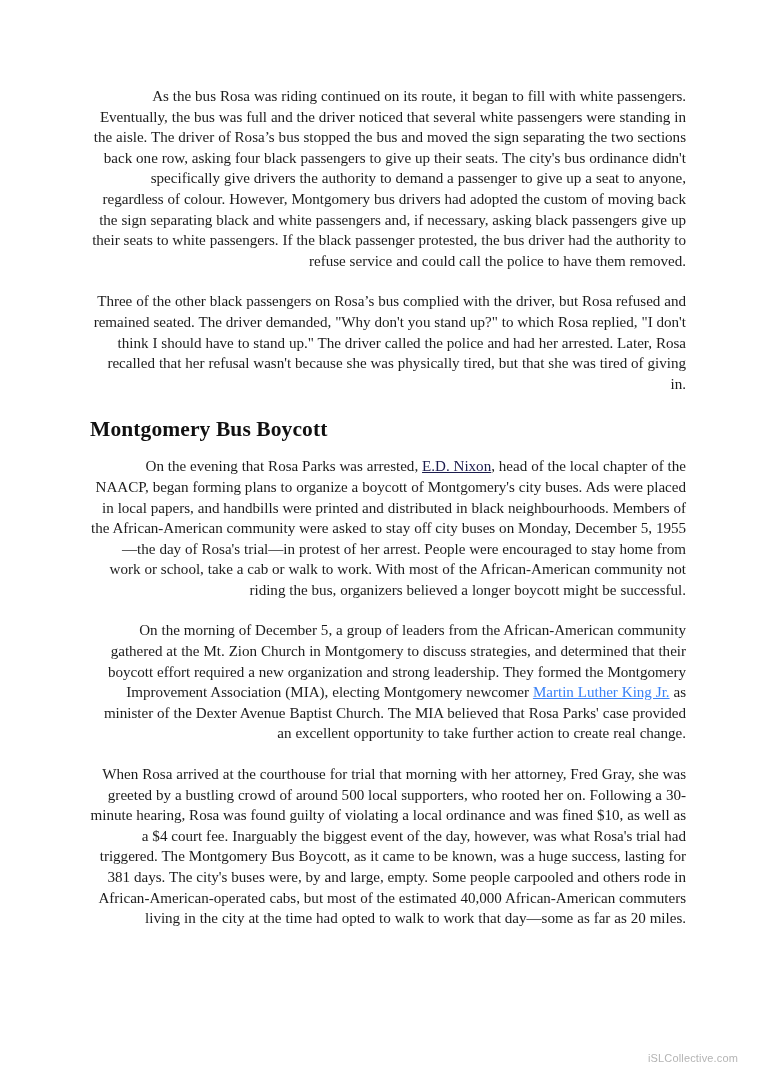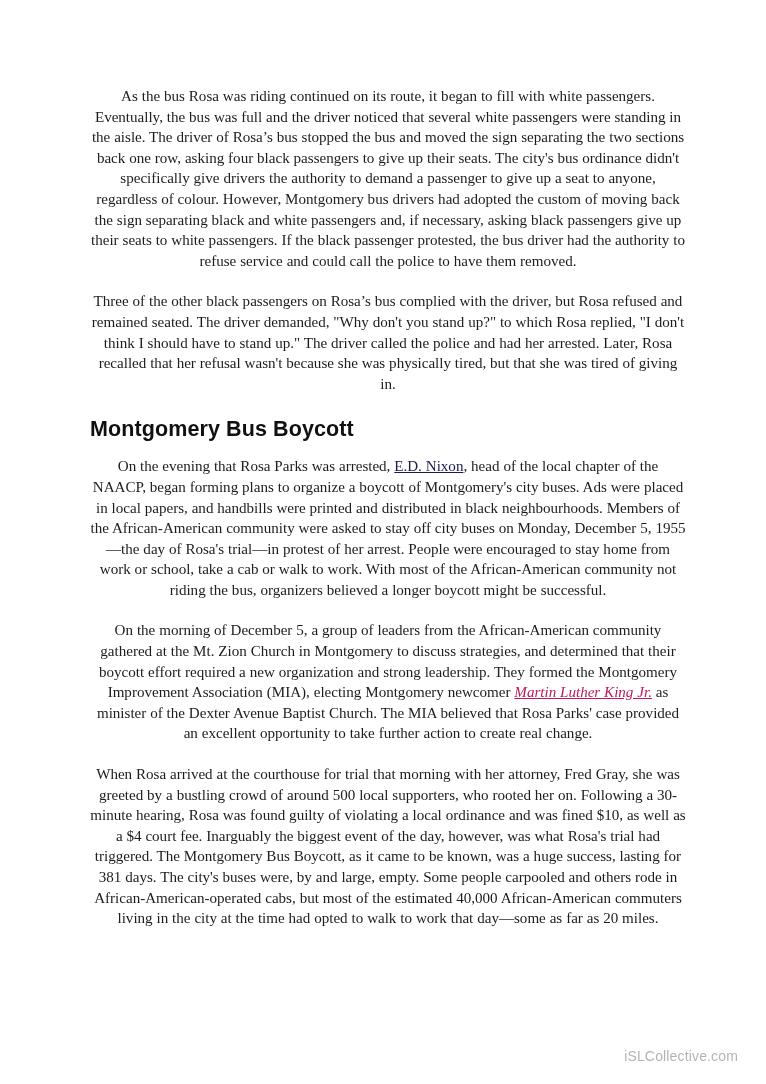--- a/index.html
+++ b/index.html
@@ -28,54 +28,53 @@
     position: absolute;
     left: 90px;
     top: 86px;
     width: 596px;
   }
   p.para {
     margin: 0 0 20px 0;
     font-size: 15.1px;
     line-height: 20.6px;
     color: #1c1c1c;
-    text-align: center;
+    text-align: right;
     font-family: "Liberation Serif", "DejaVu Serif", serif;
     letter-spacing: -0.02px;
     word-spacing: 0.15px;
   }
   p.para:last-of-type {
     margin-bottom: 12px;
   }
   h2.section-heading {
     margin: 22px 0 14px 0;
     font-size: 21.5px;
     line-height: 26px;
     font-weight: bold;
     color: #101010;
-    font-family: Liberation Sans, sans-serif;
+    font-family: Liberation Serif, serif;
     letter-spacing: 0.1px;
   }
   a.doclink {
     text-decoration: underline;
     cursor: pointer;
   }
   a.link-navy {
     color: #1b1b4d;
   }
   a.link-blue {
-    color: #be185d;
-    font-style: italic;
+    color: #3b82f6;
   }
   .footer-watermark {
     position: absolute;
     right: 28px;
     bottom: 20px;
     font-family: "Liberation Sans", "DejaVu Sans", sans-serif;
-    font-size: 14px;
+    font-size: 11px;
     color: #b4b4b4;
     letter-spacing: 0.15px;
     white-space: nowrap;
   }
 </style>
 </head>
 <body>
 
 <div class="page">
 

